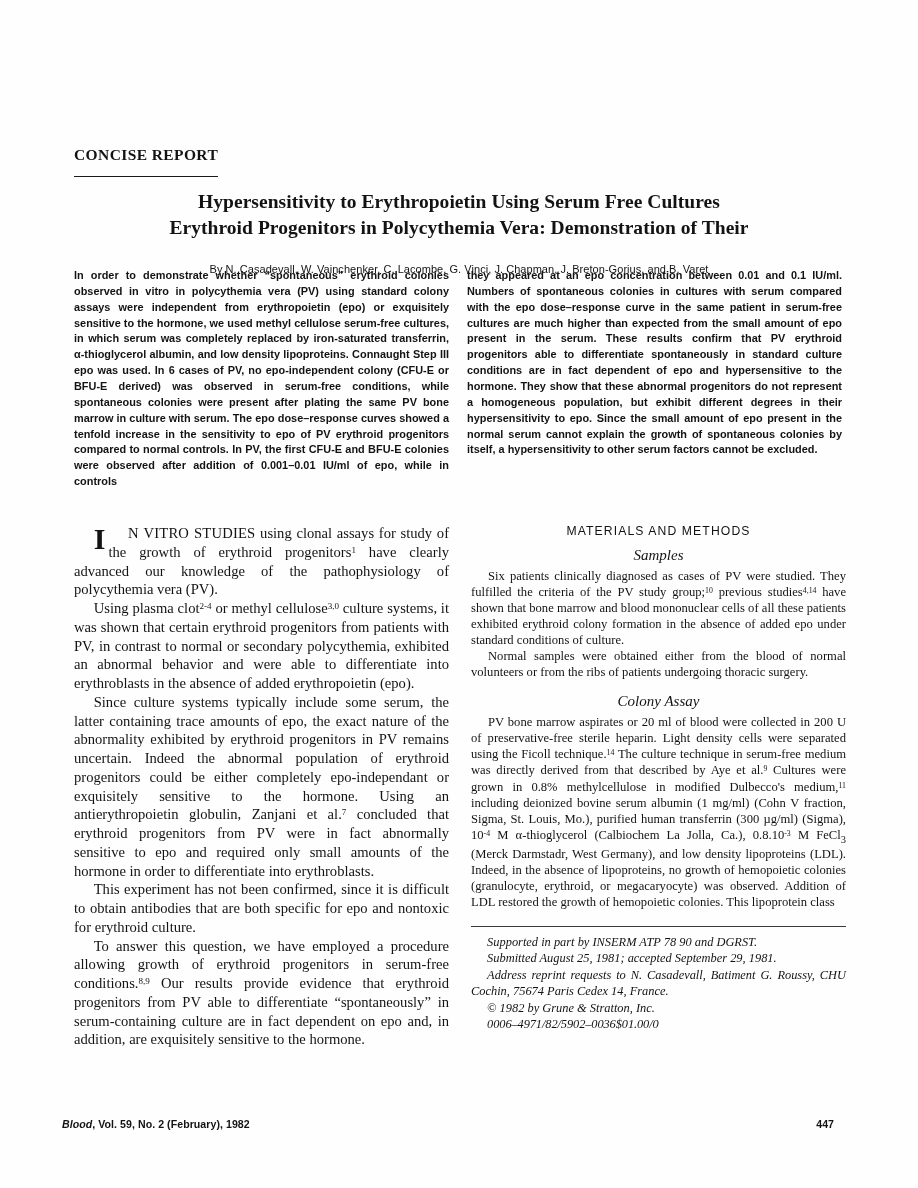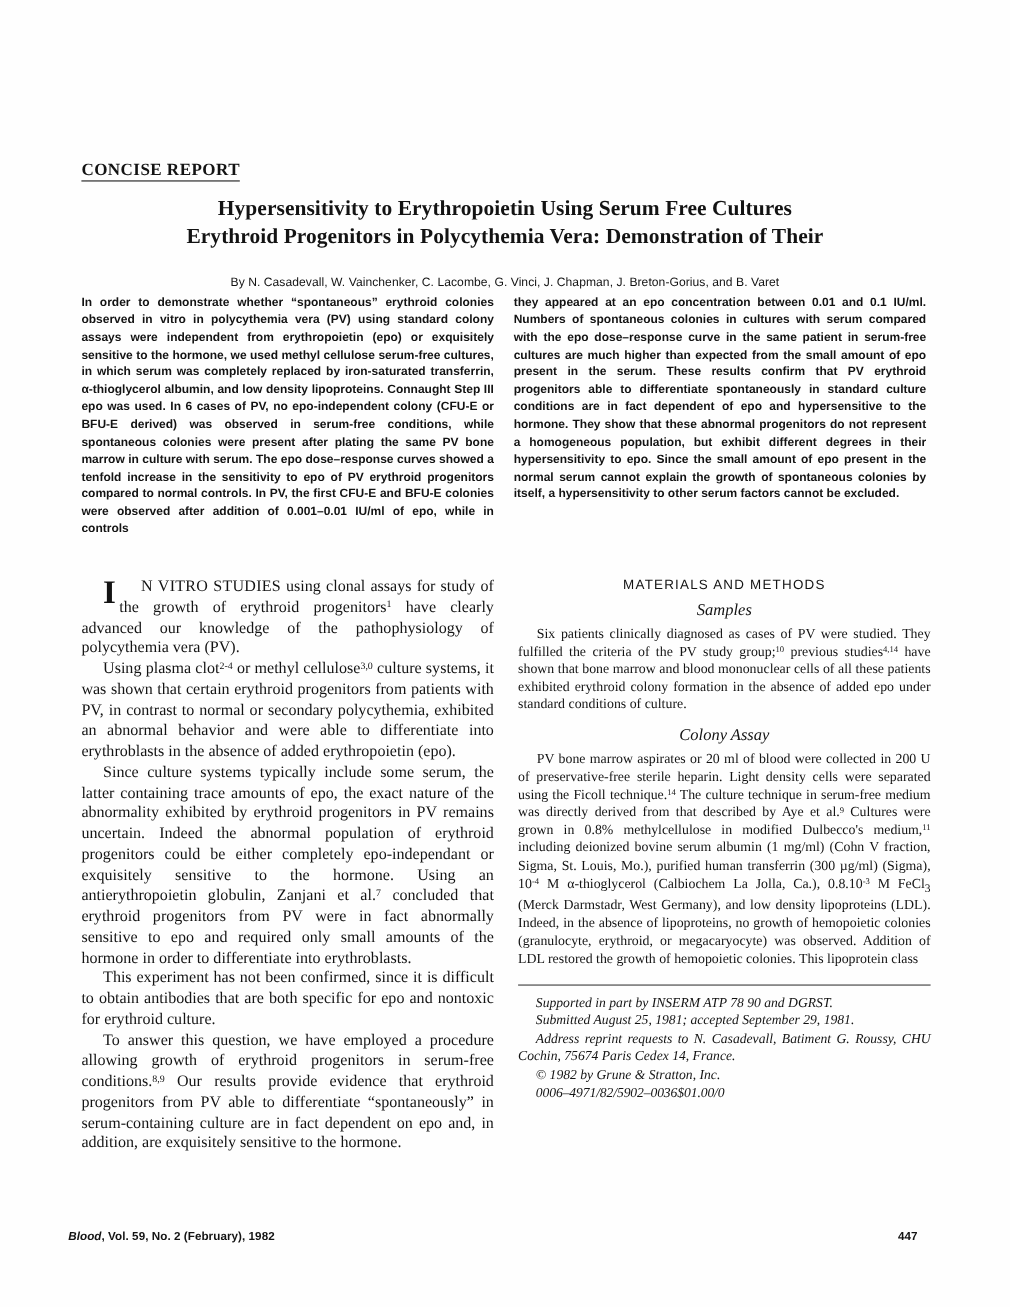--- a/index.html
+++ b/index.html
@@ -33,21 +33,21 @@
     top: 146px;
     width: 770px;
   }
   .concise-report {
     font-family: "Liberation Serif", serif;
     font-weight: bold;
     font-size: 15.5px;
     letter-spacing: 0.4px;
     display: inline-block;
     border-bottom: 1.5px solid #1a1a1a;
-    padding-bottom: 1px;
+    padding-bottom: 13px;
     line-height: 1.1;
   }
   .article-title {
     margin-top: 12px;
     text-align: center;
     font-family: "Liberation Serif", serif;
     font-weight: bold;
     font-size: 19.5px;
     line-height: 1.33;
     letter-spacing: 0.05px;
@@ -235,20 +235,21 @@
     </div>
 
     <div class="col">
 
       <div class="section-head">MATERIALS AND METHODS</div>
 
       <div class="sub-head">Samples</div>
 
       <div class="methods-text">
         <p><span>Six patients clinically diagnosed as cases of PV were studied. They fulfilled the criteria of the PV study group;</span><sup>10</sup><span> previous studies</span><sup>4,14</sup><span> have shown that bone marrow and blood mononuclear cells of all these patients exhibited erythroid colony formation in the absence of added epo under standard conditions of culture.</span></p>
+        <p>Normal samples were obtained either from the blood of normal volunteers or from the ribs of patients undergoing thoracic surgery.</p>
       </div>
 
       <div class="sub-head spaced">Colony Assay</div>
 
       <div class="methods-text">
         <p><span>PV bone marrow aspirates or 20 ml of blood were collected in 200 U of preservative-free sterile heparin. Light density cells were separated using the Ficoll technique.</span><sup>14</sup><span> The culture technique in serum-free medium was directly derived from that described by Aye et al.</span><sup>9</sup><span> Cultures were grown in 0.8% methylcellulose in modified Dulbecco's medium,</span><sup>11</sup><span> including deionized bovine serum albumin (1 mg/ml) (Cohn V fraction, Sigma, St. Louis, Mo.), purified human transferrin (300 µg/ml) (Sigma), 10</span><sup>-4</sup><span> M α-thioglycerol (Calbiochem La Jolla, Ca.), 0.8.10</span><sup>-3</sup><span> M FeCl</span><sub>3</sub><span> (Merck Darmstadr, West Germany), and low density lipoproteins (LDL). Indeed, in the absence of lipoproteins, no growth of hemopoietic colonies (granulocyte, erythroid, or megacaryocyte) was observed. Addition of LDL restored the growth of hemopoietic colonies. This lipoprotein class</span></p>
       </div>
 
       <div class="footnote-rule"></div>
       <div class="footnote">

